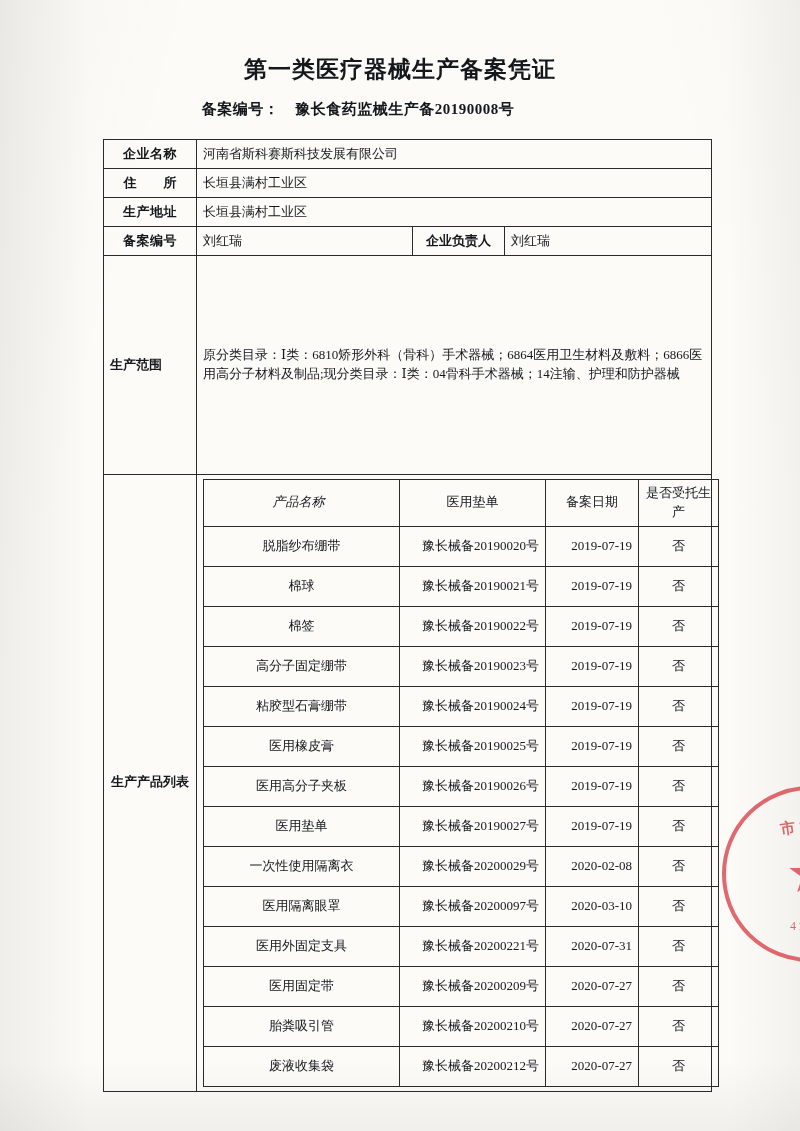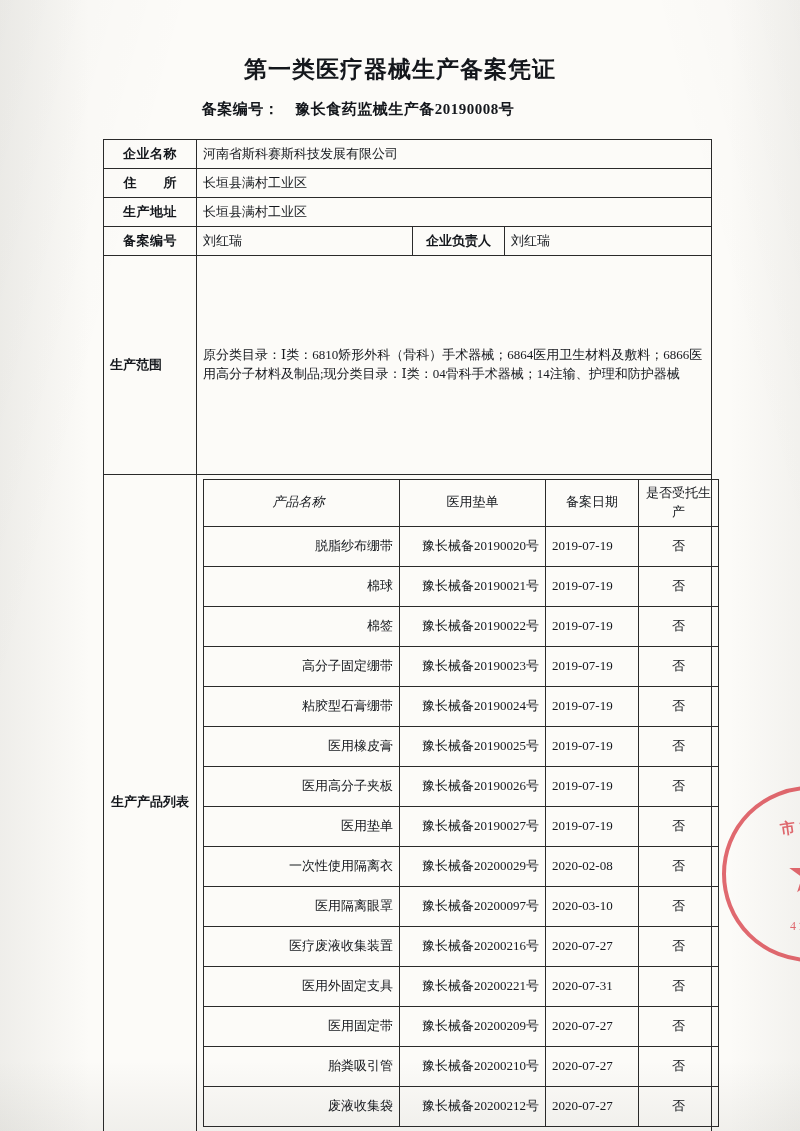--- a/index.html
+++ b/index.html
@@ -139,23 +139,23 @@
     border-collapse: collapse;
     table-layout: fixed;
   }
   table.products td, table.products th {
     border: 1px solid #2a2a2a;
     font-size: 13px;
     height: 31px;
     font-weight: normal;
     font-family: "Liberation Serif", "DejaVu Serif", serif;
   }
-  .c-name { width: 196px; text-align: right; padding-left: 14px; }
+  .c-name { width: 196px; text-align: center; padding-left: 14px; }
   .c-no   { width: 146px; text-align: right; }
-  .c-date { width: 93px; text-align: left; font-family: "Liberation Serif", serif; }
+  .c-date { width: 93px; text-align: right; font-family: "Liberation Serif", serif; }
   .c-ent  { width: 80px; text-align: center; }
   table.products tr.head td { text-align: center; }
   table.products tr.head .c-name { text-align: center; padding-left: 0; font-style: italic; }
 
   
   .seal {
     position: absolute;
     left: 722px;
     top: 786px;
     width: 168px;
@@ -327,26 +327,20 @@
                   <td class="c-date">2020-02-08</td>
                   <td class="c-ent">否</td>
                 </tr>
                 <tr>
                   <td class="c-name">医用隔离眼罩</td>
                   <td class="c-no">豫长械备20200097号</td>
                   <td class="c-date">2020-03-10</td>
                   <td class="c-ent">否</td>
                 </tr>
                 <tr>
-                  <td class="c-name">医疗废液收集装置</td>
-                  <td class="c-no">豫长械备20200216号</td>
-                  <td class="c-date">2020-07-27</td>
-                  <td class="c-ent">否</td>
-                </tr>
-                <tr>
                   <td class="c-name">医用外固定支具</td>
                   <td class="c-no">豫长械备20200221号</td>
                   <td class="c-date">2020-07-31</td>
                   <td class="c-ent">否</td>
                 </tr>
                 <tr>
                   <td class="c-name">医用固定带</td>
                   <td class="c-no">豫长械备20200209号</td>
                   <td class="c-date">2020-07-27</td>
                   <td class="c-ent">否</td>

